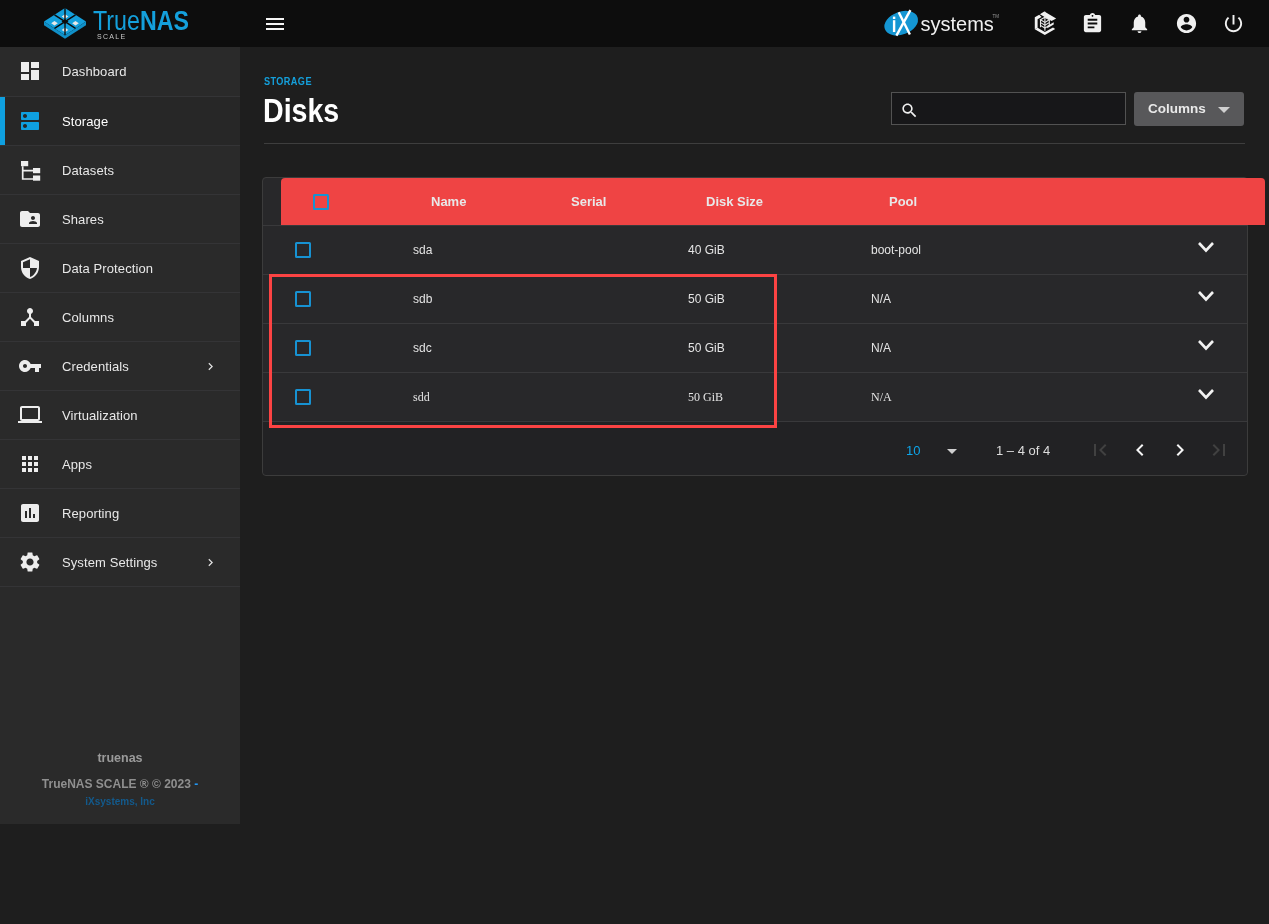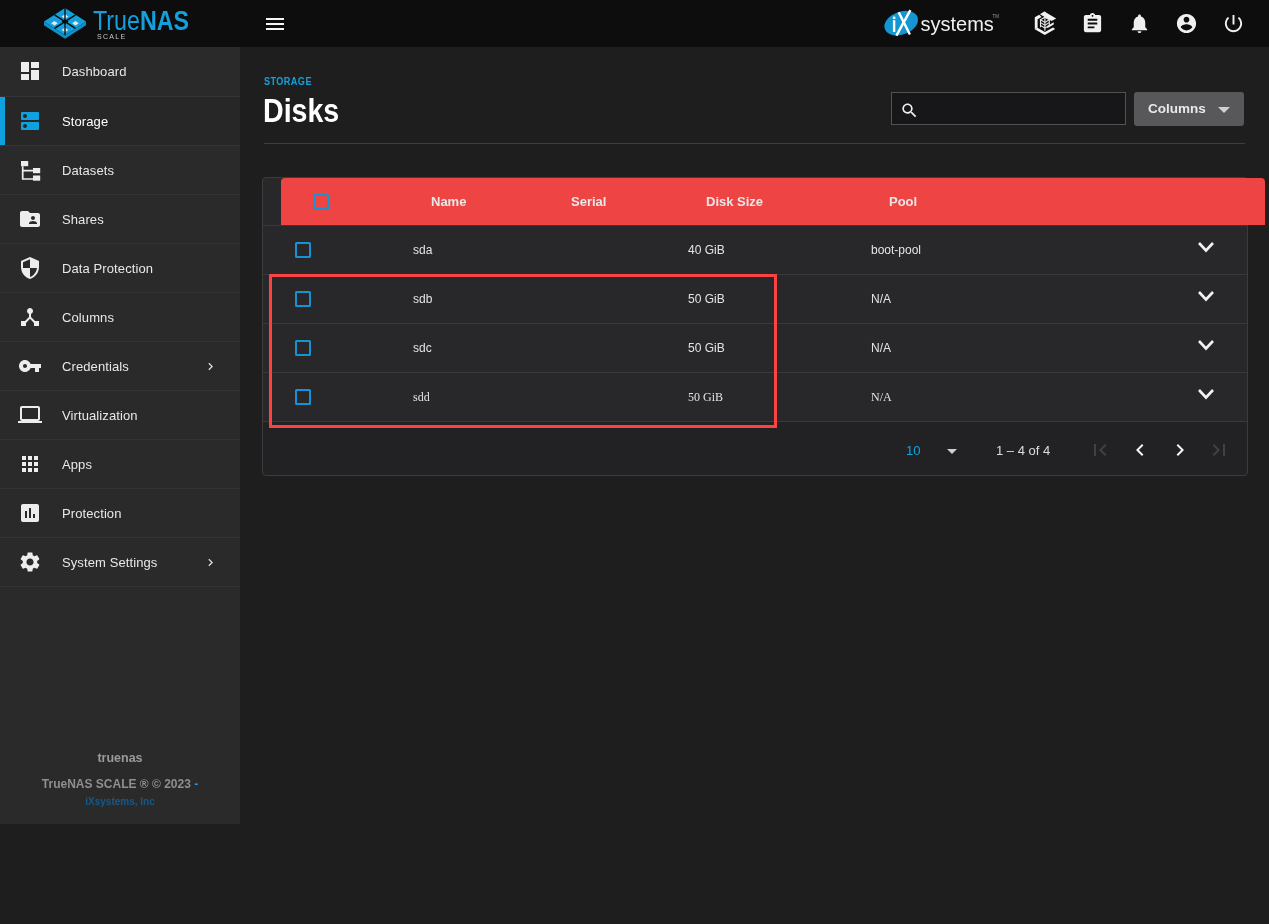--- a/index.html
+++ b/index.html
@@ -186,21 +186,21 @@
   <div class="navitem">
     <span class="icon"><svg viewBox="0 0 24 24">
           <path d="M4 8h4V4H4v4zm6 12h4v-4h-4v4zm-6 0h4v-4H4v4zm0-6h4v-4H4v4zm6 0h4v-4h-4v4zm6-10v4h4V4h-4zm-6 4h4V4h-4v4zm6 6h4v-4h-4v4zm0 6h4v-4h-4v4z"></path>
         </svg></span>
     <span class="label">Apps</span>
   </div>
   <div class="navitem">
     <span class="icon"><svg viewBox="0 0 24 24">
           <path d="M19 3H5c-1.1 0-2 .9-2 2v14c0 1.1.9 2 2 2h14c1.1 0 2-.9 2-2V5c0-1.1-.9-2-2-2zM9 17H7v-7h2v7zm4 0h-2V7h2v10zm4 0h-2v-4h2v4z"></path>
         </svg></span>
-    <span class="label">Protection</span>
+    <span class="label">Reporting</span>
   </div>
   <div class="navitem">
     <span class="icon"><svg viewBox="0 0 24 24">
           <path d="M19.14 12.94c.04-.3.06-.61.06-.94 0-.32-.02-.64-.07-.94l2.03-1.58c.18-.14.23-.41.12-.61l-1.92-3.32c-.12-.22-.37-.29-.59-.22l-2.39.96c-.5-.38-1.03-.7-1.62-.94l-.36-2.54c-.04-.24-.24-.41-.48-.41h-3.84c-.24 0-.43.17-.47.41l-.36 2.54c-.59.24-1.13.57-1.62.94l-2.39-.96c-.22-.08-.47 0-.59.22L2.74 8.87c-.12.21-.08.47.12.61l2.03 1.58c-.05.3-.09.63-.09.94s.02.64.07.94l-2.03 1.58c-.18.14-.23.41-.12.61l1.92 3.32c.12.22.37.29.59.22l2.39-.96c.5.38 1.03.7 1.62.94l.36 2.54c.05.24.24.41.48.41h3.84c.24 0 .44-.17.47-.41l.36-2.54c.59-.24 1.13-.56 1.62-.94l2.39.96c.22.08.47 0 .59-.22l1.92-3.32c.12-.22.07-.47-.12-.61l-2.01-1.58zM12 15.6c-1.98 0-3.6-1.62-3.6-3.6s1.62-3.6 3.6-3.6 3.6 1.62 3.6 3.6-1.62 3.6-3.6 3.6z"></path>
         </svg></span>
     <span class="label">System Settings</span>
     <span class="chev"><svg viewBox="0 0 24 24">
           <path d="M10 6L8.59 7.41 13.17 12l-4.58 4.59L10 18l6-6z"></path>
         </svg></span>
   </div>

